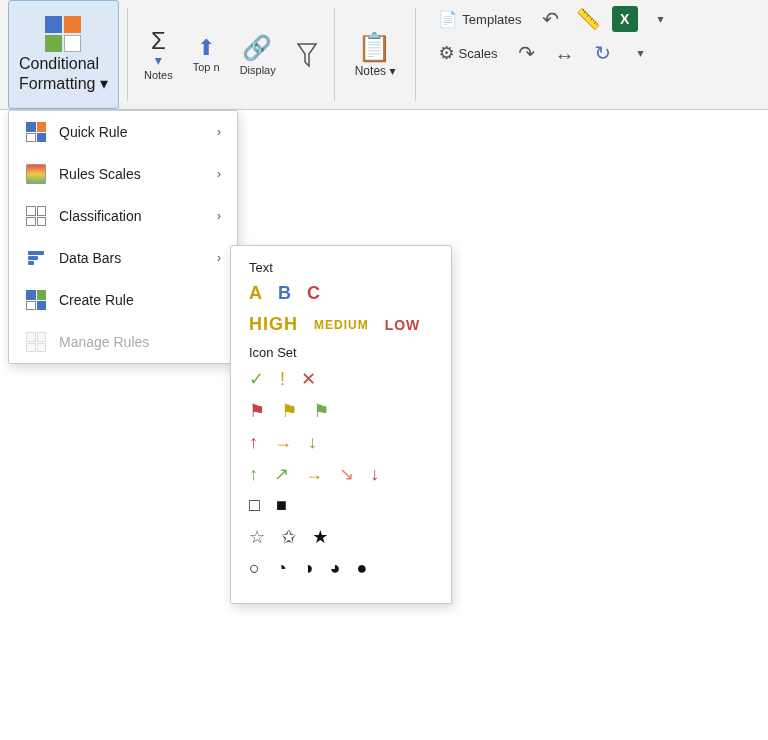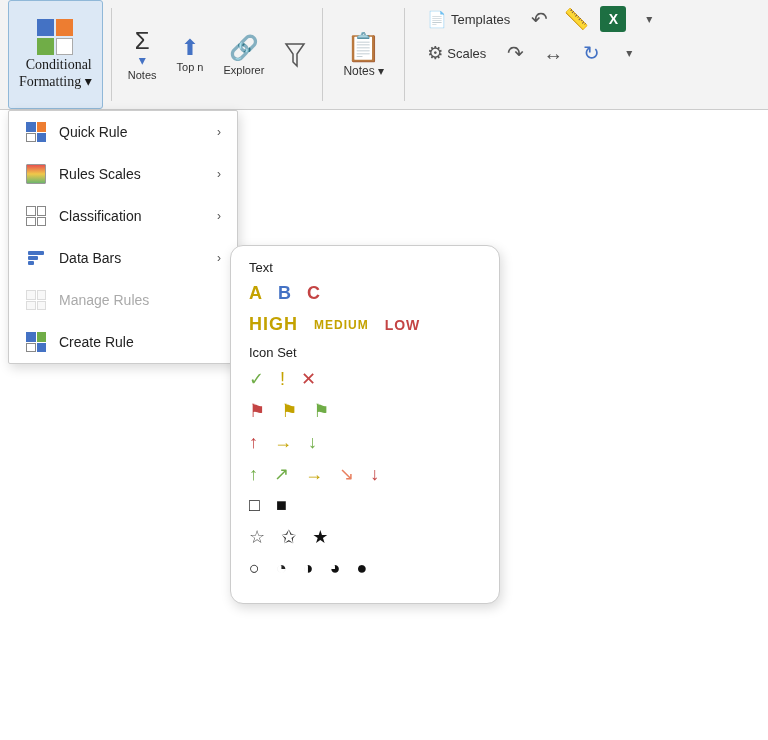--- a/index.html
+++ b/index.html
@@ -54,25 +54,24 @@
 
     .cf-button .icon-grid .cell {
       border: 1.5px solid #555;
     }
     .cf-button .icon-grid .cell.blue { background: #4472c4; border-color: #4472c4; }
     .cf-button .icon-grid .cell.orange { background: #ed7d31; border-color: #ed7d31; }
     .cf-button .icon-grid .cell.green { background: #70ad47; border-color: #70ad47; }
     .cf-button .icon-grid .cell.empty { background: white; border-color: #aaa; }
 
     .cf-label {
-      font-size: 14px;
+      font-size: 16px;
       color: #1a1a1a;
       line-height: 1.2;
-      text-align: right;
-      font-family: Liberation Serif, serif;
+      text-align: left;
     }
 
     
     .rb-btn {
       display: flex;
       flex-direction: column;
       align-items: center;
       justify-content: center;
       padding: 4px 8px;
       cursor: pointer;
@@ -242,24 +241,24 @@
     .mr-icon .c { border: 1px solid #aaa; background: #eee; }
 
     
     .submenu-panel {
       position: absolute;
       top: 245px;
       left: 230px;
       background: white;
       border: 1px solid #ccc;
       box-shadow: 2px 4px 12px rgba(0,0,0,0.15);
-      width: 270px;
+      width: 222px;
       z-index: 101;
       padding: 14px 18px;
-      border-radius: 13px;
+      border-radius: 2px;
     }
 
     .sub-section-title {
       font-size: 13px;
       color: #222;
       margin-bottom: 8px;
       font-weight: normal;
     }
 
     .sub-row {
@@ -359,21 +358,21 @@
     <div class="lbl">Notes</div>
   </div>
 
   <div class="rb-btn">
     <div style="font-size:22px;color:#4472c4;line-height:1;">⬆</div>
     <div class="lbl">Top n</div>
   </div>
 
   <div class="rb-btn">
     <div style="font-size:24px;color:#4472c4;">🔗</div>
-    <div class="lbl">Explorer</div>
+    <div class="lbl">Display</div>
   </div>
 
   <div class="rb-btn" style="justify-content:center;">
     <svg class="filter-icon-svg" viewBox="0 0 22 30" fill="none" xmlns="http://www.w3.org/2000/svg">
       <polygon points="2,4 20,4 13,14 13,26 9,22 9,14" stroke="#555" stroke-width="1.5" fill="none"></polygon>
     </svg>
   </div>
 
   <div class="ribbon-divider"></div>
 
@@ -471,44 +470,44 @@
       <div class="db-icon">
         <div class="bar" style="width:100%;"></div>
         <div class="bar" style="width:65%;"></div>
         <div class="bar" style="width:35%;"></div>
       </div>
     </div>
     <span>Data Bars</span>
     <span class="menu-chevron">›</span>
   </div>
 
+  <div class="menu-item">
+    <div class="menu-item-icon">
+      <div class="cr-icon">
+        <div class="c b"></div>
+          <div class="c g"></div>
+        <div class="c w"></div>
+          <div class="c b"></div>
+      </div>
+    </div>
+    <span>Create Rule</span>
+  </div>
+
   <div class="menu-item disabled">
     <div class="menu-item-icon">
       <div class="mr-icon">
         <div class="c"></div>
           <div class="c"></div>
         <div class="c"></div>
           <div class="c"></div>
       </div>
     </div>
     <span>Manage Rules</span>
   </div>
 
-  <div class="menu-item">
-    <div class="menu-item-icon">
-      <div class="cr-icon">
-        <div class="c b"></div>
-          <div class="c g"></div>
-        <div class="c w"></div>
-          <div class="c b"></div>
-      </div>
-    </div>
-    <span>Create Rule</span>
-  </div>
-
 </div>
 
 <div class="submenu-panel">
 
   <div class="sub-section-title">Text</div>
 
   <div class="sub-row">
     <span class="text-item-a">A</span>
     <span class="text-item-b">B</span>
     <span class="text-item-c">C</span>

